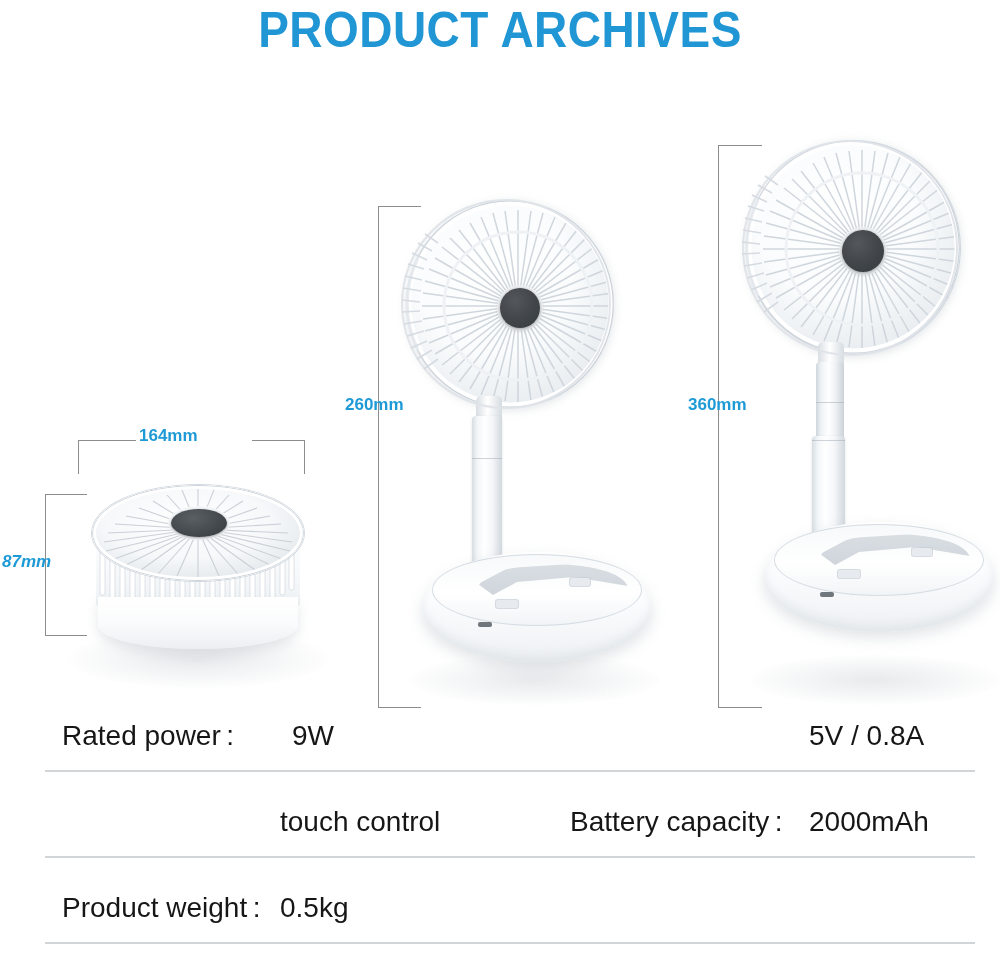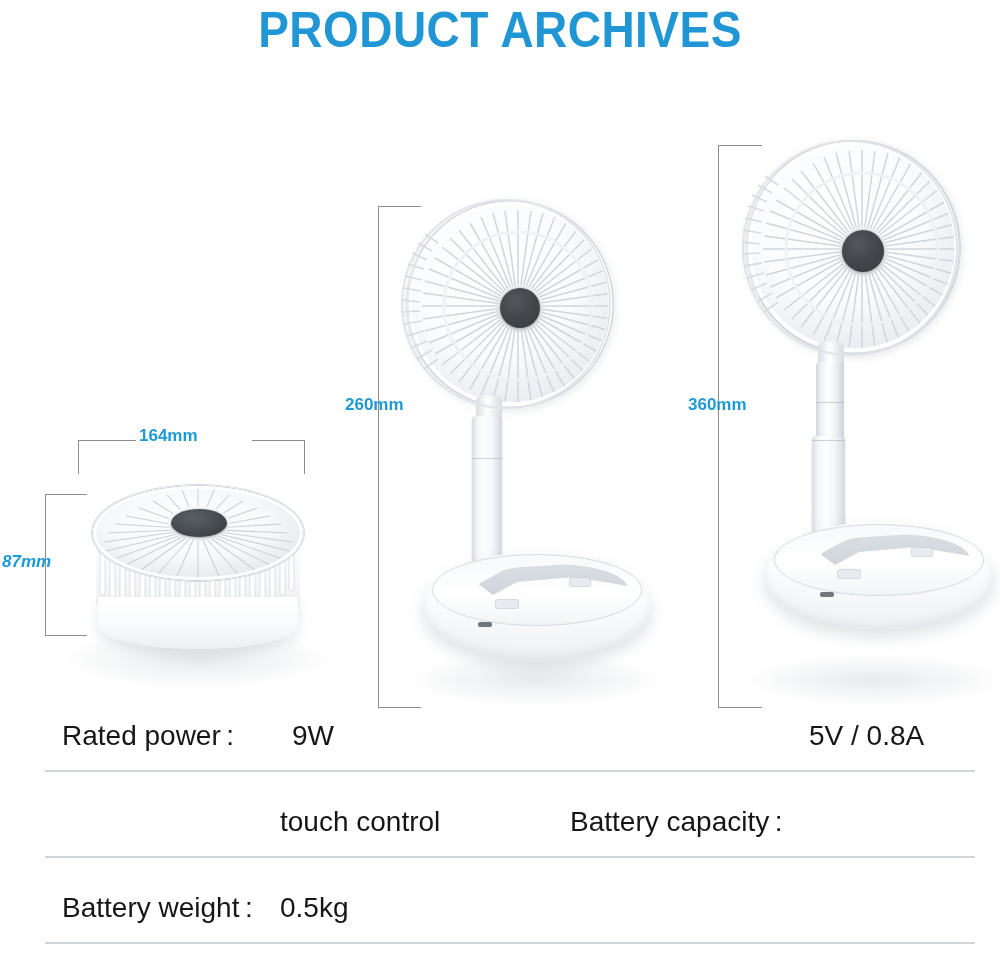--- a/index.html
+++ b/index.html
@@ -506,24 +506,25 @@
     <div class="specrow" style="top:0px;">
       <div class="cell" style="left:62px;text-align:center;">Rated power :</div>
       <div class="cell" style="left:292px;">9W</div>
       <div class="cell" style="left:809px;">5V / 0.8A</div>
       <div class="rule" style="top:70px;"></div>
     </div>
 
     <div class="specrow" style="top:86px;">
       <div class="cell" style="left:280px;">touch control</div>
       <div class="cell" style="left:570px;">Battery capacity :</div>
+      <div class="cell" style="left:809px;">2000mAh</div>
       <div class="rule" style="top:70px;"></div>
     </div>
 
     <div class="specrow" style="top:172px;">
-      <div class="cell" style="left:62px;">Battery weight :</div>
+      <div class="cell" style="left:62px;">Product weight :</div>
       <div class="cell" style="left:280px;">0.5kg</div>
       <div class="rule" style="top:70px;"></div>
     </div>
 
   </div>
 
 </div>
 
 </body></html>

